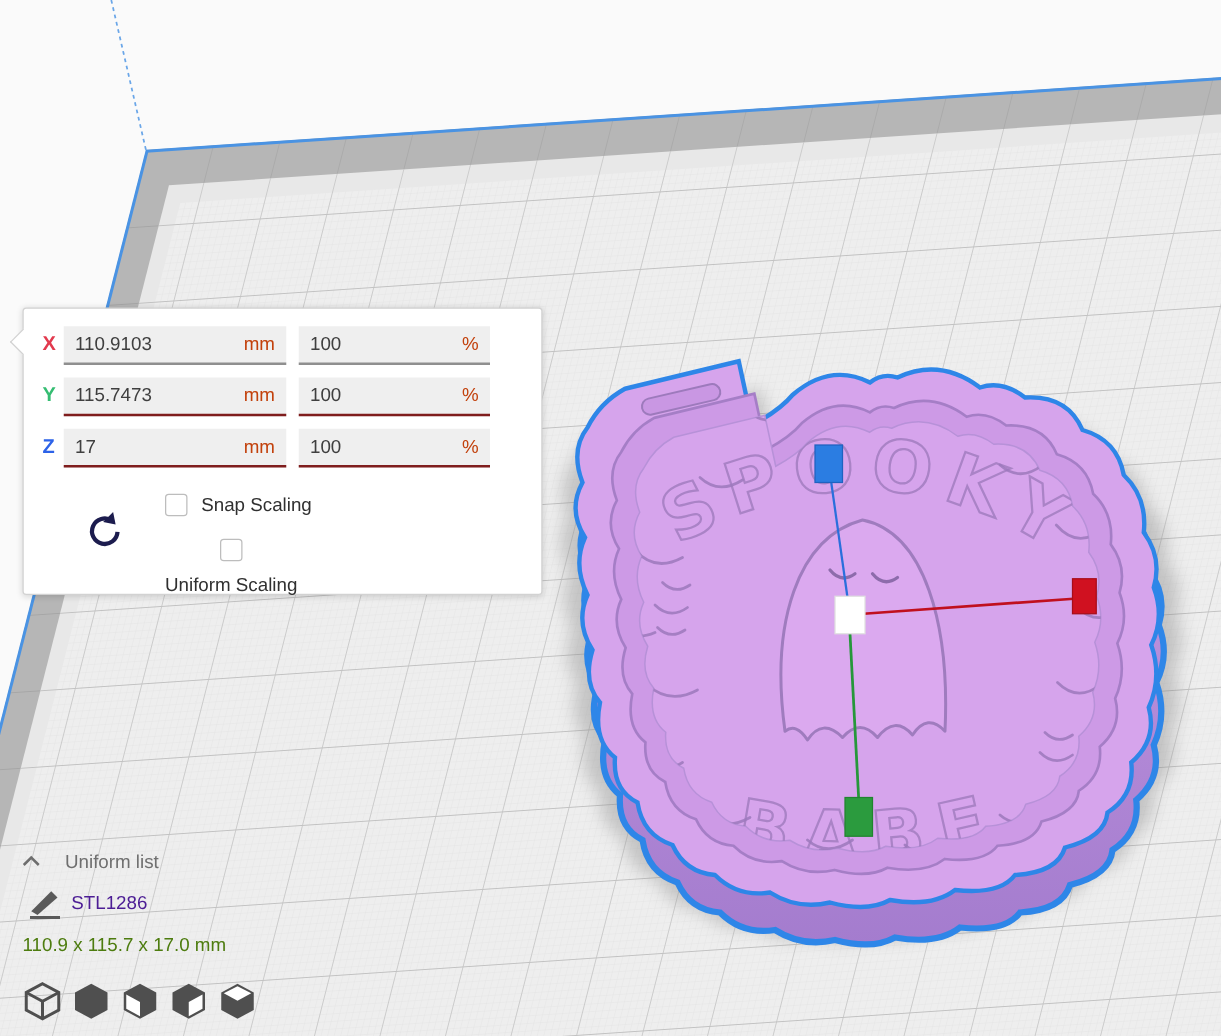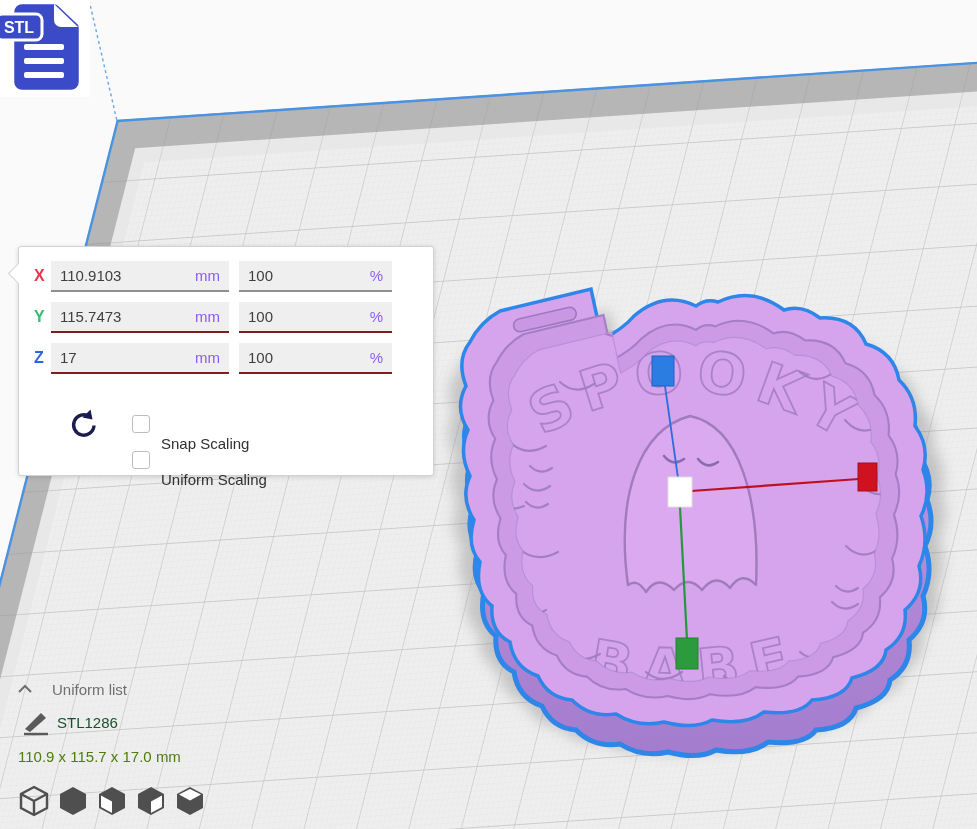--- a/index.html
+++ b/index.html
@@ -16,38 +16,38 @@
   .panel-arrow{position:absolute;left:-8px;top:19px;width:14px;height:14px;background:#ffffff;
          border-left:1px solid #d2d2d2;border-bottom:1px solid #d2d2d2;transform:rotate(45deg);}
   .srow{position:absolute;left:0;height:31px;width:100%;}
   .srow .axis{position:absolute;left:15px;top:6px;width:20px;font-size:16px;font-weight:bold;}
   .axis-x{color:#e23a4e;}.axis-y{color:#35bd72;}.axis-z{color:#2d63e8;}
   .field{position:absolute;top:0;height:31px;background:#efefef;border-bottom:2px solid #7f1d1d;
          display:flex;align-items:center;box-sizing:border-box;padding:0 9px;}
   .field.focused{border-bottom-color:#8f8f8f;}
   .field input{flex:1;min-width:0;border:none;background:transparent;font-family:"Liberation Sans",sans-serif;
          font-size:15px;color:#3f3f3f;outline:none;padding:0;}
-  .field .unit{font-size:15px;color:#8b5cf6;margin-left:16px;}
+  .field .unit{font-size:15px;color:#c2410c;margin-left:16px;}
   .f-mm{left:32px;width:178px;}
   .f-pct{left:220px;width:153px;}
   .row-x{top:14px;}.row-y{top:55px;}.row-z{top:96px;}
   .reset-btn{position:absolute;left:44px;top:158px;width:40px;height:40px;border:none;background:transparent;
          padding:0;cursor:pointer;}
   .cbrow{position:absolute;left:113px;display:flex;align-items:center;gap:11px;cursor:pointer;}
   .cbrow .cb{width:18px;height:18px;background:#ffffff;border:1px solid #bdbdbd;border-radius:3px;box-sizing:border-box;}
-  .cbrow .cblabel{font-size:15px;color:#303030;margin-top:40px;}
+  .cbrow .cblabel{font-size:15px;color:#303030;}
   .cb-snap{top:148px;}
-  .cb-uniform{top:184px;}
+  .cb-uniform{top:184px;flex-direction:column;}
 
   
   .olist{position:absolute;left:0;top:672px;width:280px;color:#6f6f6f;}
   .ol-header{position:absolute;left:52px;top:9px;font-size:15px;color:#6f6f6f;}
   .ol-caret{position:absolute;left:17px;top:12px;}
   .ol-itemicon{position:absolute;left:22px;top:38px;}
-  .ol-item{position:absolute;left:57px;top:42px;font-size:15px;color:#14532d;}
+  .ol-item{position:absolute;left:57px;top:42px;font-size:15px;color:#4c1d95;}
   .ol-dims{position:absolute;left:18px;top:76px;font-size:15px;color:#4d7c0f;}
   .viewcubes{position:absolute;left:18px;top:784px;display:flex;gap:7px;}
   .vbtn{width:32px;height:34px;border:none;background:transparent;padding:0;cursor:pointer;}
 </style>
 </head>
 <body>
 
 <div class="stage">
 
   <svg class="scene" width="977" height="829" viewBox="0 0 977 829">
@@ -157,31 +157,20 @@
         <line x1="691" y1="491" x2="859" y2="479" stroke="#c0101e" stroke-width="2.2"></line>
         <line x1="680" y1="507" x2="687" y2="640" stroke="#26973a" stroke-width="2.2"></line>
         <rect x="652" y="356" width="22" height="30" fill="#2b7de2" stroke="#1f62c0" stroke-width="1"></rect>
         <rect x="858" y="463" width="19" height="28" fill="#d01120" stroke="#a80d18" stroke-width="1"></rect>
         <rect x="676" y="638" width="22" height="31" fill="#2b9b3e" stroke="#20842f" stroke-width="1"></rect>
         <rect x="668" y="477" width="24" height="30" fill="#ffffff" stroke="#e0e0e0" stroke-width="1"></rect>
       </g>
     </g>
   </svg>
 
-  <div class="stl-thumb">
-    <svg width="90" height="97" viewBox="0 0 90 97">
-      <path d="M22,3 h32 a7,7 0 0 1 5,2 l19,18 a7,7 0 0 1 2,5 v54 a9,9 0 0 1 -9,9 h-49 a9,9 0 0 1 -9,-9 v-70 a9,9 0 0 1 9,-9 z" fill="#3b4ac6" stroke="#ffffff" stroke-width="2.5"></path>
-      <path d="M54,4 L78,27 L61,27 a7,7 0 0 1 -7,-7 Z" fill="#ffffff"></path>
-      <rect x="24" y="44" width="40" height="6" rx="2" fill="#ffffff"></rect>
-      <rect x="24" y="58" width="40" height="6" rx="2" fill="#ffffff"></rect>
-      <rect x="24" y="72" width="40" height="6" rx="2" fill="#ffffff"></rect>
-      <rect x="-4" y="14" width="46" height="26" rx="6" fill="#3b4ac6" stroke="#ffffff" stroke-width="3"></rect>
-      <text x="19" y="33" text-anchor="middle" font-family="Liberation Sans,sans-serif" font-weight="bold" font-size="16" fill="#ffffff">STL</text>
-    </svg>
-  </div>
 
   <div class="panel">
     <div class="panel-arrow"></div>
 
     <div class="srow row-x">
       <span class="axis axis-x">X</span>
       <div class="field f-mm focused">
         <input value="110.9103" style="">
         <span class="unit">mm</span>
       </div>

